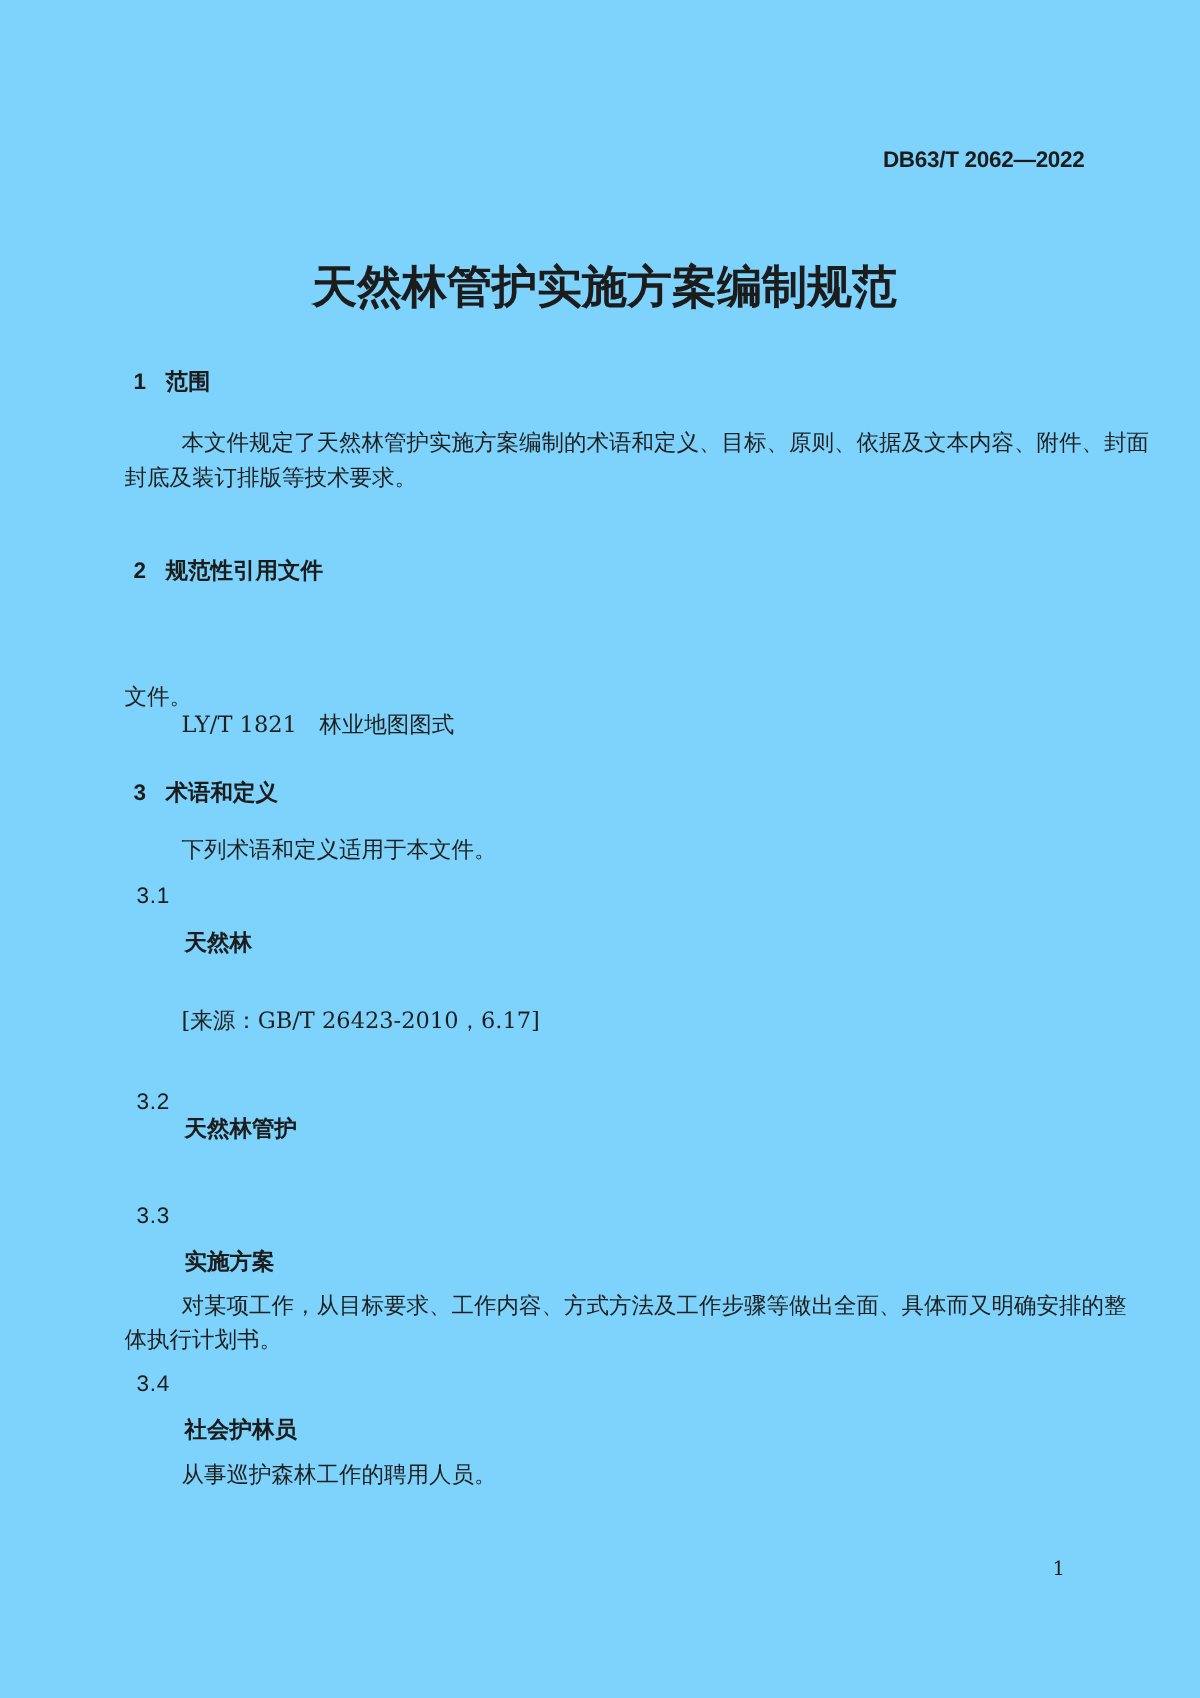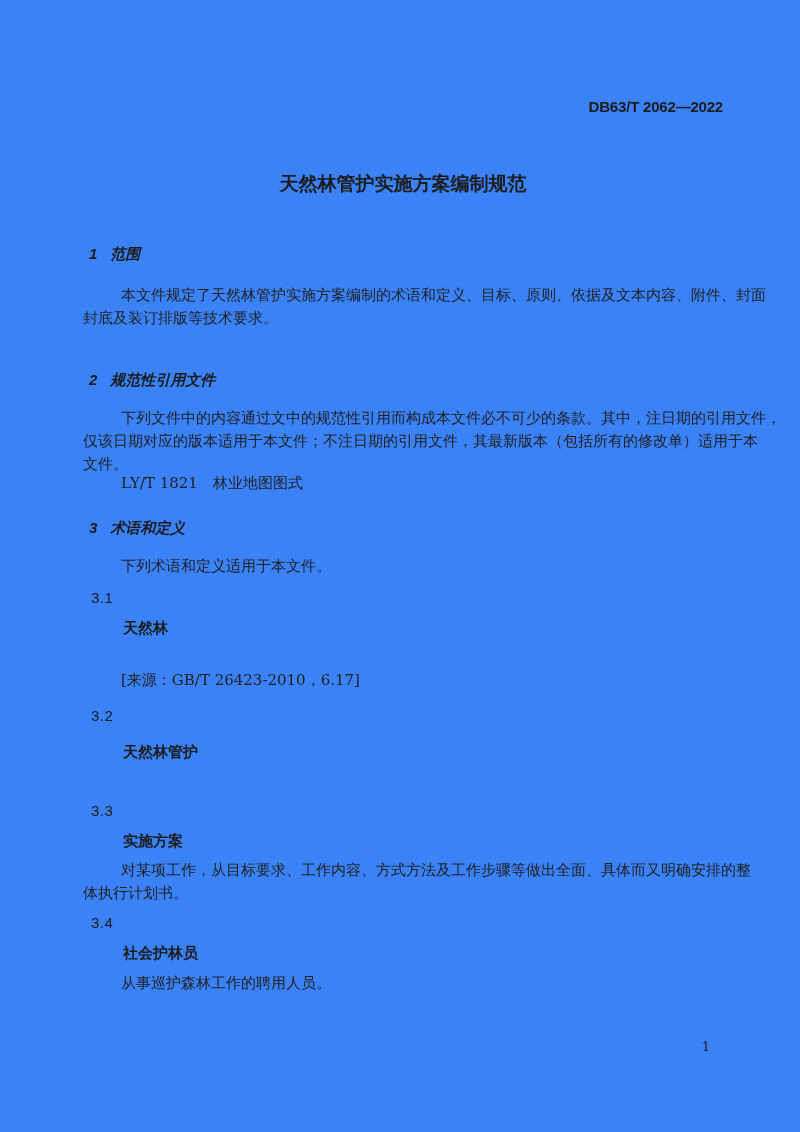--- a/index.html
+++ b/index.html
@@ -1,42 +1,42 @@
 <!DOCTYPE html>
 <html><head>
 <meta charset="utf-8">
 <style>
   html,body { margin:0; padding:0; background:#e8e8e8; }
   .page {
     position:relative;
     width:800px; height:1132px;
     margin:0 auto;
-    background:#3b82f6;
+    background:#7dd3fc;
     color:#1c1c1c;
     overflow:hidden;
   }
   .abs { position:absolute; white-space:nowrap; }
   
   .hdr-code {
     top:98px; right:77px;
     font-family:"Liberation Sans", sans-serif;
     font-weight:700; font-size:15px; letter-spacing:-0.2px;
   }
   
   .doc-title {
     top:171px; left:83px; width:640px; text-align:center;
     font-family:"Liberation Sans", sans-serif;
-    font-weight:700; font-size:19px;
+    font-weight:700; font-size:30px;
     white-space:nowrap;
   }
   
   .sec-head {
     left:89px;
     font-family:"Liberation Sans", sans-serif;
-    font-weight:700; font-size:15px;font-style:italic;
+    font-weight:700; font-size:15px;
   }
   .sec-head .sec-title { margin-left:13px; }
   
   .clause-num {
     left:91px;
     font-family:"Liberation Sans", sans-serif;
     font-weight:400; font-size:15px; letter-spacing:0.5px;
   }
   
   .term {
@@ -68,35 +68,33 @@
 
   <div class="abs sec-head" style="top:245px">
     <span>1</span><span class="sec-title">范围</span>
   </div>
   <div class="abs bl ind" style="top:286px">本文件规定了天然林管护实施方案编制的术语和定义、目标、原则、依据及文本内容、附件、封面</div>
   <div class="abs bl" style="top:309px">封底及装订排版等技术要求。</div>
 
   <div class="abs sec-head" style="top:371px">
     <span>2</span><span class="sec-title">规范性引用文件</span>
   </div>
-  <div class="abs bl ind" style="top:409px">下列文件中的内容通过文中的规范性引用而构成本文件必不可少的条款。其中，注日期的引用文件，</div>
-  <div class="abs bl" style="top:432px">仅该日期对应的版本适用于本文件；不注日期的引用文件，其最新版本（包括所有的修改单）适用于本</div>
   <div class="abs bl" style="top:455px">文件。</div>
   <div class="abs bl ind" style="top:474px">LY/T 1821　林业地图图式</div>
 
   <div class="abs sec-head" style="top:519px">
     <span>3</span><span class="sec-title">术语和定义</span>
   </div>
   <div class="abs bl ind" style="top:557px">下列术语和定义适用于本文件。</div>
 
   <div class="abs clause-num" style="top:589px">3.1</div>
   <div class="abs term" style="top:619px">天然林</div>
   <div class="abs bl ind" style="top:671px">[来源：GB/T 26423-2010，6.17]</div>
 
-  <div class="abs clause-num" style="top:707px">3.2</div>
+  <div class="abs clause-num" style="top:726px">3.2</div>
   <div class="abs term" style="top:743px">天然林管护</div>
 
   <div class="abs clause-num" style="top:802px">3.3</div>
   <div class="abs term" style="top:832px">实施方案</div>
   <div class="abs bl ind" style="top:861px">对某项工作，从目标要求、工作内容、方式方法及工作步骤等做出全面、具体而又明确安排的整</div>
   <div class="abs bl" style="top:884px">体执行计划书。</div>
 
   <div class="abs clause-num" style="top:914px">3.4</div>
   <div class="abs term" style="top:944px">社会护林员</div>
   <div class="abs bl ind" style="top:974px">从事巡护森林工作的聘用人员。</div>

